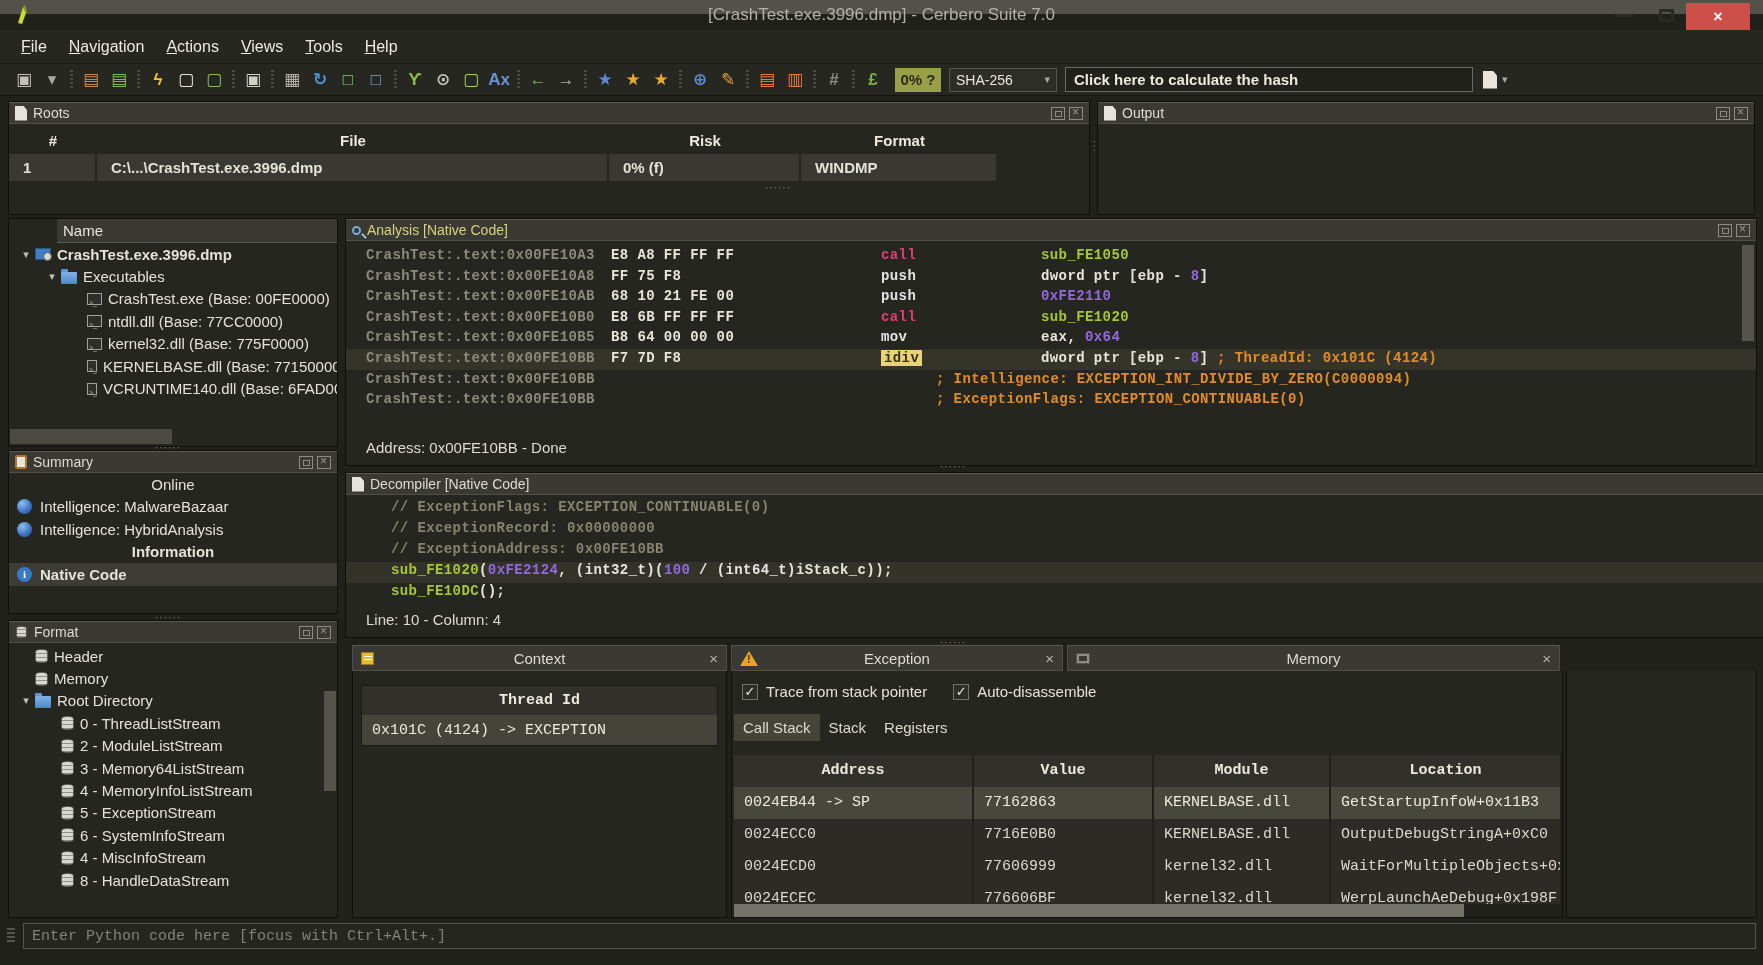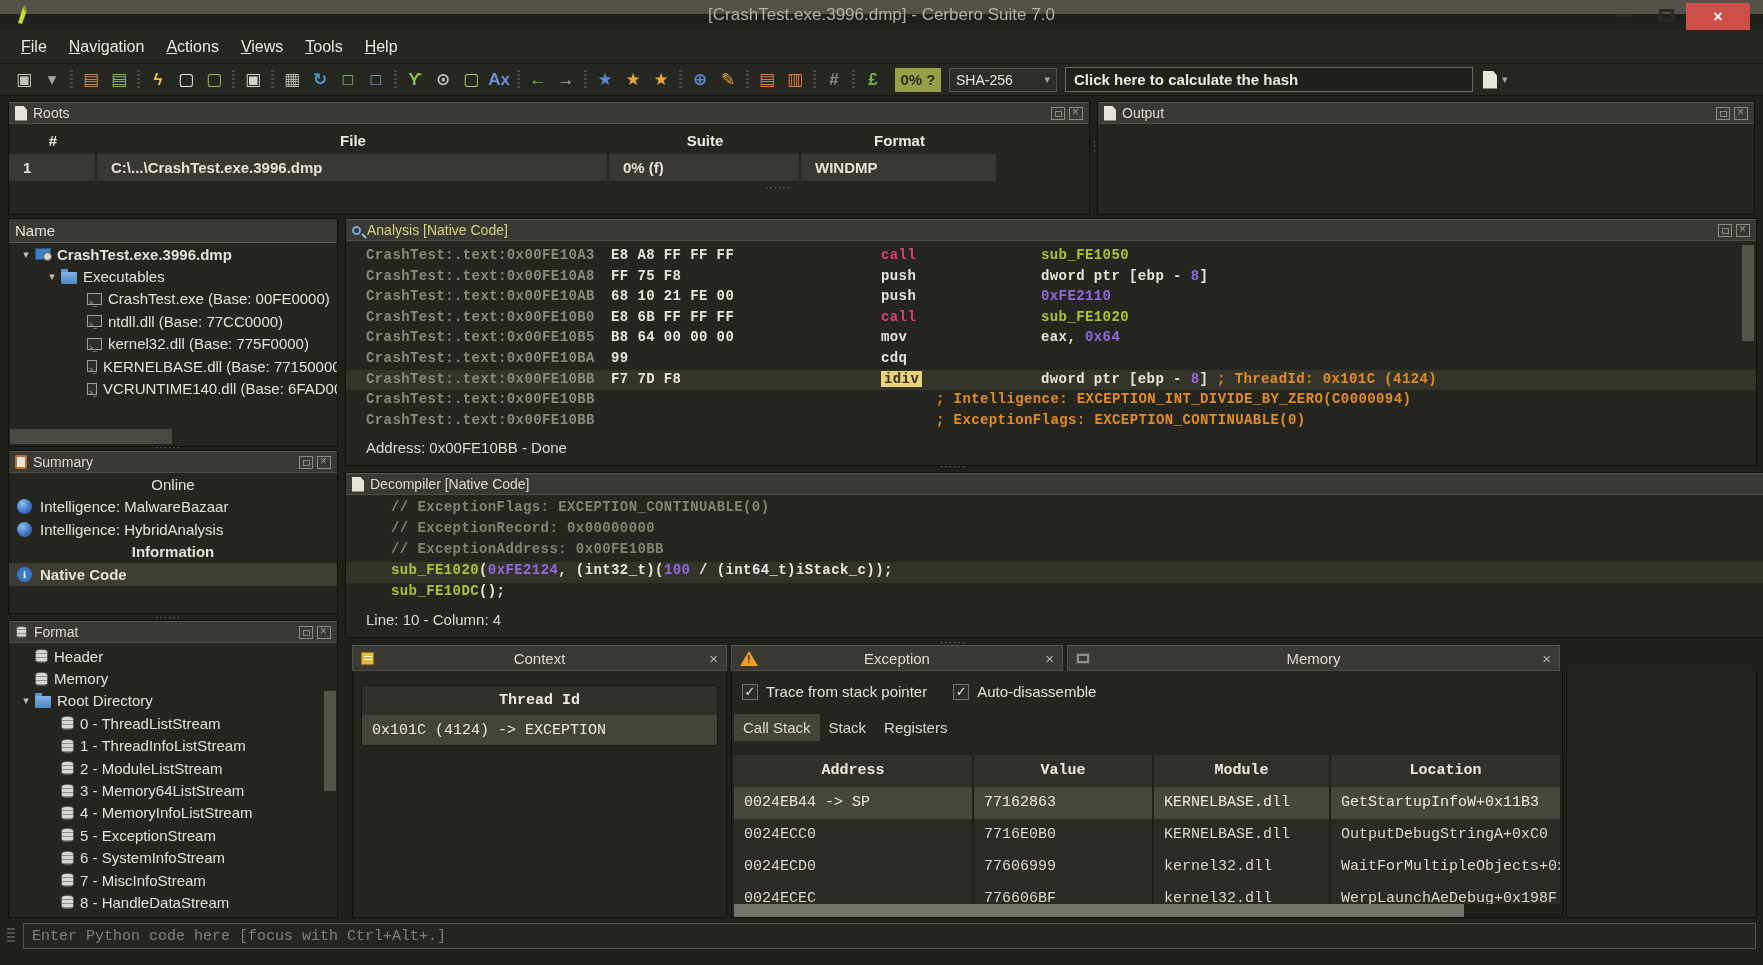--- a/index.html
+++ b/index.html
@@ -83,21 +83,21 @@
 
   
   #roots-grid { padding-top:3px; }
   .roots-row { display:grid; grid-template-columns:88px 512px 192px 197px; height:27px; align-items:center; }
   .roots-head div { text-align:center; font-weight:bold; font-size:15px; color:#eceade; }
   .roots-data div { background:#393832; height:27px; line-height:27px; font-weight:bold; font-size:15px;
                     padding-left:14px; margin-right:2px; overflow:hidden; white-space:nowrap; }
 
   
   .colhead { height:24px; background:#3a3933; border-bottom:1px solid #5a594e; font-size:15px;
-             display:flex; align-items:center; padding-left:6px; color:#e8e6dc; }
+             display:flex; align-items:center; padding-left:6px; color:#e8e6dc;margin-left:48px; }
   .tree-row { height:22.4px; display:flex; align-items:center; font-size:15px; white-space:nowrap; }
   .tree-row .lbl { margin-left:6px; }
   .hscroll { position:absolute; left:1px; bottom:1px; height:17px; right:1px; background:#262621; }
   .hscroll .thumb { position:absolute; left:0; top:1px; height:15px; background:#4b4a42; }
   .vscroll-thumb { position:absolute; background:#55544a; width:12px; }
 
   
   .asm-row { position:relative; height:20.6px; font-family:"Liberation Mono","DejaVu Sans Mono",monospace;
              font-size:14px; font-weight:bold; letter-spacing:0.4px; white-space:pre; }
   .asm-row.hl { background:#35342b; }
@@ -253,21 +253,21 @@
     <span class="ttl">Roots</span>
     <span class="ph-btns">
       <span class="ph-btn float"></span>
       <span class="ph-btn close"></span>
     </span>
   </div>
   <div id="roots-grid">
       <div class="roots-row roots-head">
         <div>#</div>
         <div>File</div>
-        <div>Suite</div>
+        <div>Risk</div>
         <div>Format</div>
       </div>
       <div class="roots-row roots-data">
         <div>1</div>
         <div>C:\...\CrashTest.exe.3996.dmp</div>
         <div>0% (f)</div>
         <div>WINDMP</div>
       </div>
     </div>
 </div>
@@ -339,21 +339,20 @@
       <span class="ph-btn float"></span>
       <span class="ph-btn close"></span>
     </span>
   </div>
   <div id="asm-rows" style="padding-top:5px;">
       <div class="asm-row"><span class="a-addr">CrashTest:.text:0x00FE10A3</span><span class="a-bytes">E8 A8 FF FF FF</span><span class="a-mn tk-pink">call</span><span class="a-ops"><span class="tk-green" style="position: static;">sub_FE1050</span></span></div>
       <div class="asm-row"><span class="a-addr">CrashTest:.text:0x00FE10A8</span><span class="a-bytes">FF 75 F8</span><span class="a-mn tk-cyan">push</span><span class="a-ops"><span class="tk-white" style="position: static;">dword ptr [ebp - </span><span class="tk-purple" style="position: static;">8</span><span class="tk-white" style="position: static;">]</span></span></div>
       <div class="asm-row"><span class="a-addr">CrashTest:.text:0x00FE10AB</span><span class="a-bytes">68 10 21 FE 00</span><span class="a-mn tk-cyan">push</span><span class="a-ops"><span class="tk-purple" style="position: static;">0xFE2110</span></span></div>
       <div class="asm-row"><span class="a-addr">CrashTest:.text:0x00FE10B0</span><span class="a-bytes">E8 6B FF FF FF</span><span class="a-mn tk-pink">call</span><span class="a-ops"><span class="tk-green" style="position: static;">sub_FE1020</span></span></div>
       <div class="asm-row"><span class="a-addr">CrashTest:.text:0x00FE10B5</span><span class="a-bytes">B8 64 00 00 00</span><span class="a-mn tk-cyan">mov</span><span class="a-ops"><span class="tk-white" style="position: static;">eax, </span><span class="tk-purple" style="position: static;">0x64</span></span></div>
-      <div class="asm-row"><span class="a-addr">CrashTest:.text:0x00FE10BA</span><span class="a-bytes">99</span><span class="a-mn tk-cyan">cdq</span><span class="a-ops"></span></div>
       <div class="asm-row hl"><span class="a-addr">CrashTest:.text:0x00FE10BB</span><span class="a-bytes">F7 7D F8</span><span class="a-mn tk-idiv">idiv</span><span class="a-ops"><span class="tk-white" style="position: static;">dword ptr [ebp - </span><span class="tk-purple" style="position: static;">8</span><span class="tk-white" style="position: static;">] </span><span class="tk-orange" style="position: static;">; ThreadId: 0x101C (4124)</span></span></div>
       <div class="asm-row"><span class="a-addr">CrashTest:.text:0x00FE10BB</span><span class="a-bytes"></span><span class="a-cmt tk-orange">; Intelligence: EXCEPTION_INT_DIVIDE_BY_ZERO(C0000094)</span></div>
       <div class="asm-row"><span class="a-addr">CrashTest:.text:0x00FE10BB</span><span class="a-bytes"></span><span class="a-cmt tk-orange">; ExceptionFlags: EXCEPTION_CONTINUABLE(0)</span></div>
     </div>
   <div class="vscroll-thumb" style="right:2px;top:26px;height:96px;"></div>
   <div class="status-line" style="top:220px;">Address: 0x00FE10BB - Done</div>
 </div>
 
 <div class="splitdots" style="left:940px;top:461px;">······</div>
 <div class="splitdots" style="left:155px;top:442px;">······</div>
@@ -438,25 +437,20 @@
         <span class="lbl">Root Directory</span>
       </div>
       <div class="tree-row" style="padding-left: 34px;">
         <span class="spacer18"></span>
         <span class="icon-db"></span>
         <span class="lbl">0 - ThreadListStream</span>
       </div>
       <div class="tree-row" style="padding-left: 34px;">
         <span class="spacer18"></span>
         <span class="icon-db"></span>
-        <span class="lbl">1 - ThreadInfoListStream</span>
-      </div>
-      <div class="tree-row" style="padding-left: 34px;">
-        <span class="spacer18"></span>
-        <span class="icon-db"></span>
         <span class="lbl">2 - ModuleListStream</span>
       </div>
       <div class="tree-row" style="padding-left: 34px;">
         <span class="spacer18"></span>
         <span class="icon-db"></span>
         <span class="lbl">3 - Memory64ListStream</span>
       </div>
       <div class="tree-row" style="padding-left: 34px;">
         <span class="spacer18"></span>
         <span class="icon-db"></span>
@@ -468,21 +462,21 @@
         <span class="lbl">5 - ExceptionStream</span>
       </div>
       <div class="tree-row" style="padding-left: 34px;">
         <span class="spacer18"></span>
         <span class="icon-db"></span>
         <span class="lbl">6 - SystemInfoStream</span>
       </div>
       <div class="tree-row" style="padding-left: 34px;">
         <span class="spacer18"></span>
         <span class="icon-db"></span>
-        <span class="lbl">7 - MiscInfoStream</span>
+        <span class="lbl">4 - MiscInfoStream</span>
       </div>
       <div class="tree-row" style="padding-left: 34px;">
         <span class="spacer18"></span>
         <span class="icon-db"></span>
         <span class="lbl">8 - HandleDataStream</span>
       </div>
     </div>
   <div class="vscroll-thumb" style="right:1px;top:70px;height:100px;"></div>
 </div>
 

